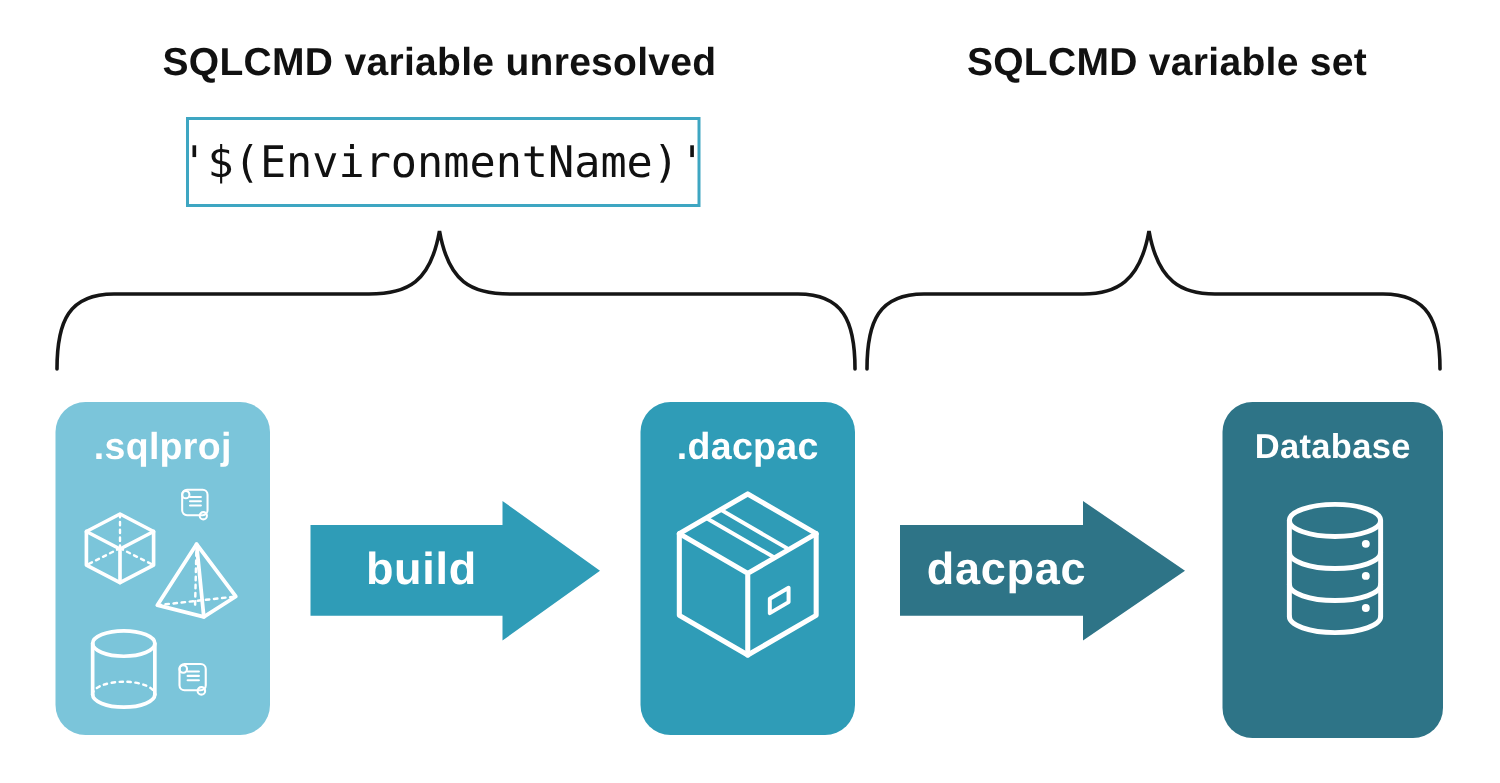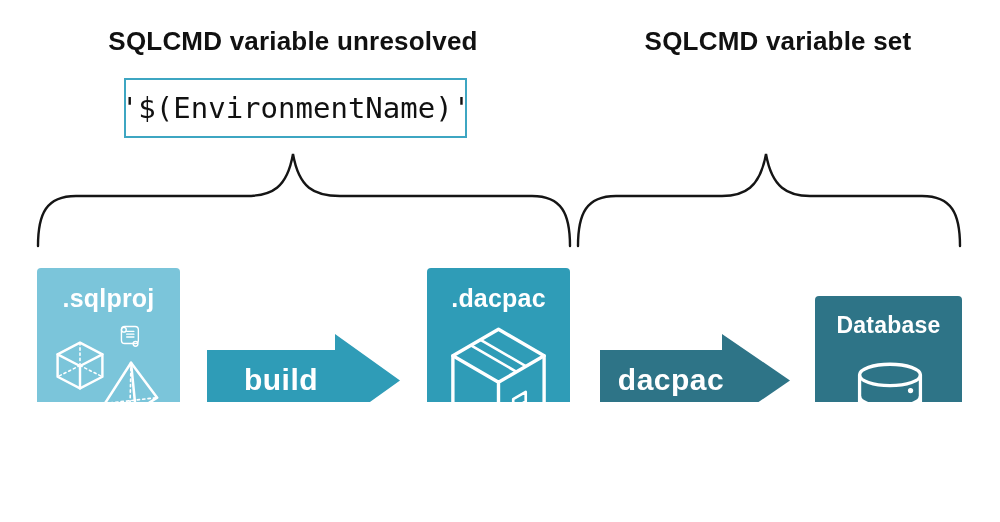--- a/index.html
+++ b/index.html
@@ -5,21 +5,21 @@
   :root{
     --light-blue:#7BC5DA;
     --teal:#2F9CB7;
     --dark-teal:#2E7487;
     --code-border:#3EA6C2;
     --ink:#111111;
     --white:#FFFFFF;
   }
   *{box-sizing:border-box;margin:0;padding:0;}
   body{background:#fff;font-family:"Liberation Sans",sans-serif;}
-  .canvas{position:relative;width:1000px;height:402px;background:#fff;overflow:hidden;}
+  .canvas{position:relative;width:1000px;height:522px;background:#fff;overflow:hidden;}
 
   .heading{
     position:absolute;top:24px;height:34px;line-height:34px;
     text-align:center;font-weight:bold;font-size:26px;color:var(--ink);
     letter-spacing:0.2px;
   }
   .heading-left{left:93px;width:400px;}
   .heading-right{left:578px;width:400px;}
 
   .code-box{
@@ -35,24 +35,24 @@
   svg.overlay{position:absolute;left:0;top:0;width:1000px;height:522px;}
   .brace{fill:none;stroke:#151515;stroke-width:2.4;stroke-linecap:round;}
   .arrow-build{fill:var(--teal);}
   .arrow-deploy{fill:var(--dark-teal);}
 
   .arrow-label{
     position:absolute;transform:translate(-50%,-50%);
     color:var(--white);font-weight:bold;font-size:30px;letter-spacing:0.5px;
   }
 
-  .card{position:absolute;border-radius:4px;}
+  .card{position:absolute;border-radius:20px;}
   .card-sqlproj{left:37px;top:268px;width:143px;height:222px;background:var(--light-blue);}
   .card-dacpac{left:427px;top:268px;width:143px;height:222px;background:var(--teal);}
-  .card-database{left:815px;top:268px;width:147px;height:224px;background:var(--dark-teal);margin-top:28px;}
+  .card-database{left:815px;top:268px;width:147px;height:224px;background:var(--dark-teal);}
 
   .card-title{
     position:absolute;top:16px;left:0;width:100%;text-align:center;
     color:var(--white);font-weight:bold;font-size:25px;letter-spacing:0.2px;
   }
   .card-database .card-title{font-size:23px;}
 
   .icon{position:absolute;}
   .icon svg{display:block;width:100%;height:100%;}
   .ic{fill:none;stroke:#fff;stroke-width:2.6;stroke-linejoin:round;stroke-linecap:round;}

